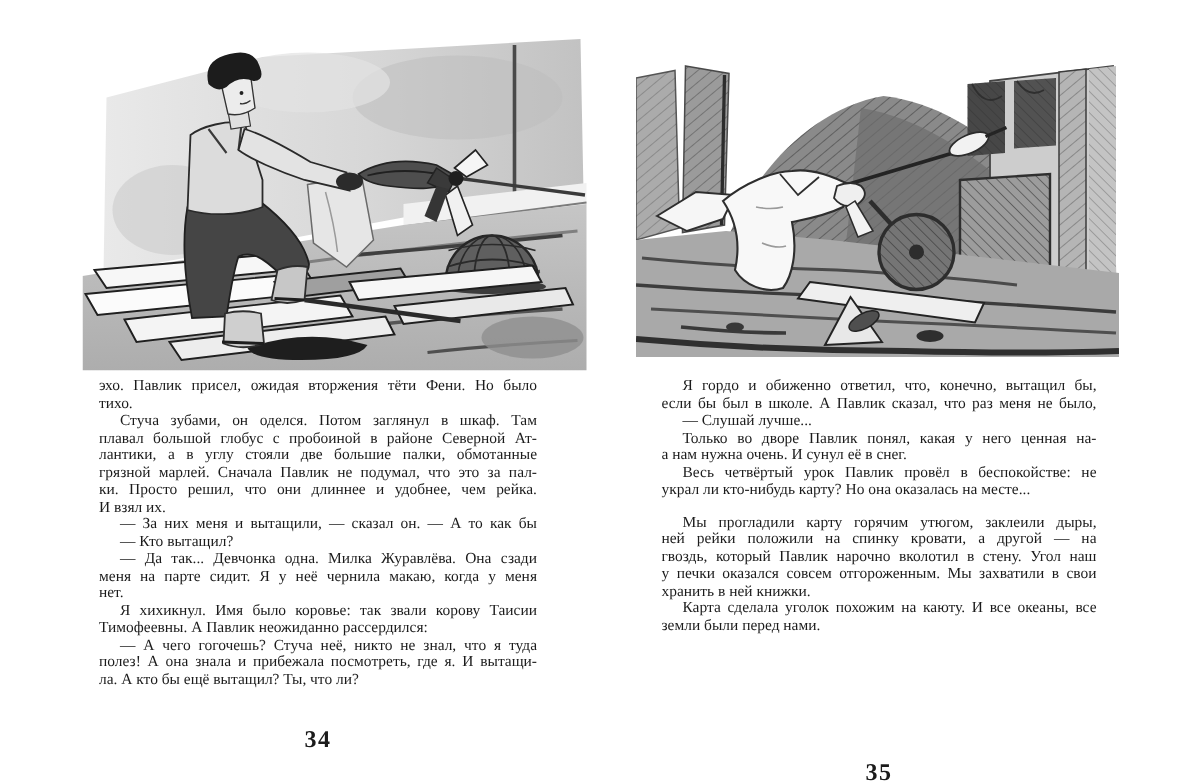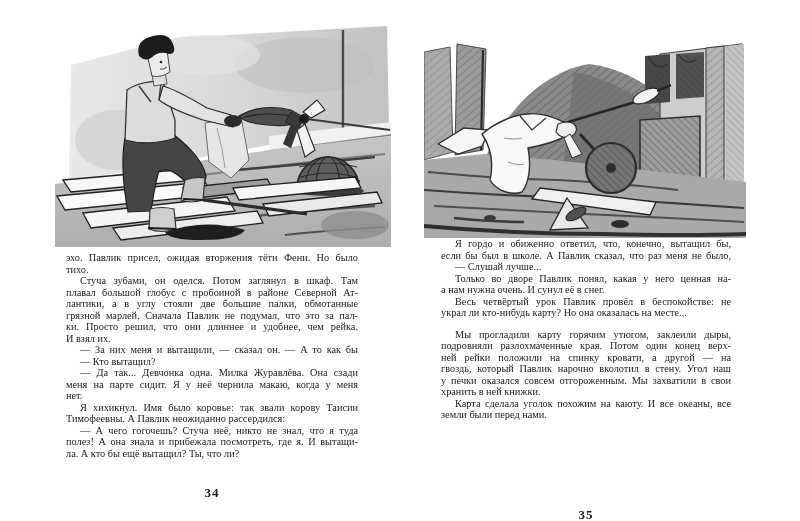--- a/index.html
+++ b/index.html
@@ -10,21 +10,21 @@
   .abs{position:absolute;}
   .textblock{
     width:292px;font-size:10.3px;line-height:11.5px;color:#1b1b1b;
     font-weight:500;
   }
   .line{text-align:justify;text-align-last:justify;white-space:nowrap;overflow:hidden;}
   .line.end{text-align-last:left;}
   .line.indent{text-indent:14px;}
   .line.gap{margin-top:10px;}
   .pagenum{
-    text-align:center;font-weight:bold;font-size:13px;color:#1b1b1b;
+    text-align:center;font-weight:bold;font-size:16px;color:#1b1b1b;
     letter-spacing:1px;
   }
   .ill svg{display:block;}
 </style>
 </head>
 <body>
 
 <div class="abs" style="left:0;top:0;width:800px;height:378px;">
 
   <div>
@@ -224,30 +224,29 @@
           <path d="M14,102 L40,86 L66,88 L58,104 L34,112 Z" fill="#f6f6f6" stroke="#2e2e2e" stroke-width="1.3"></path>
           <path d="M58,92 C72,80 92,72 104,72 C118,70 132,76 144,82 L138,96 C126,102 114,104 104,106 C108,126 104,142 98,150 C86,154 72,148 66,138 C70,120 66,104 58,92 Z" fill="#f8f8f8" stroke="#2e2e2e" stroke-width="1.4"></path>
           <path d="M96,74 L108,88 L122,76" stroke="#2e2e2e" stroke-width="1.2" fill="none"></path>
           <path d="M80,96 q10,2 18,0 M84,120 q10,4 16,2" stroke="#9a9a9a" stroke-width="1.1" fill="none"></path>
           <path d="M134,82 q10,-4 16,0 q6,6 -2,12 q-10,4 -16,-4 Z" fill="#efefef" stroke="#2c2c2c" stroke-width="1.2"></path>
           <polygon points="146,92 158,112 148,116 140,96" fill="#f2f2f2" stroke="#2c2c2c" stroke-width="1"></polygon>
         </g>
       </svg>
     </div>
 
-    <div class="abs textblock" style="left:441px;top:238px;width:290px;">
+    <div class="abs textblock" style="left:441px;top:252px;width:290px;">
         <div class="line indent">Я гордо и обиженно ответил, что, конечно, вытащил бы,</div>
         <div class="line">если бы был в школе. А Павлик сказал, что раз меня не было,</div>
         <div class="line end indent">— Слушай лучше...</div>
         <div class="line indent">Только во дворе Павлик понял, какая у него ценная на-</div>
         <div class="line end">а нам нужна очень. И сунул её в снег.</div>
         <div class="line indent">Весь четвёртый урок Павлик провёл в беспокойстве: не</div>
         <div class="line end">украл ли кто-нибудь карту? Но она оказалась на месте...</div>
         <div class="line indent gap">Мы прогладили карту горячим утюгом, заклеили дыры,</div>
-        <div class="line">подровняли разлохмаченные края. Потом один конец верх-</div>
         <div class="line">ней рейки положили на спинку кровати, а другой — на</div>
         <div class="line">гвоздь, который Павлик нарочно вколотил в стену. Угол наш</div>
         <div class="line">у печки оказался совсем отгороженным. Мы захватили в свои</div>
         <div class="line end">хранить в ней книжки.</div>
         <div class="line indent">Карта сделала уголок похожим на каюту. И все океаны, все</div>
         <div class="line end">земли были перед нами.</div>
       </div>
     <div class="abs pagenum" style="left:441px;top:507px;width:290px;">35</div>
   </div>
 </div>

